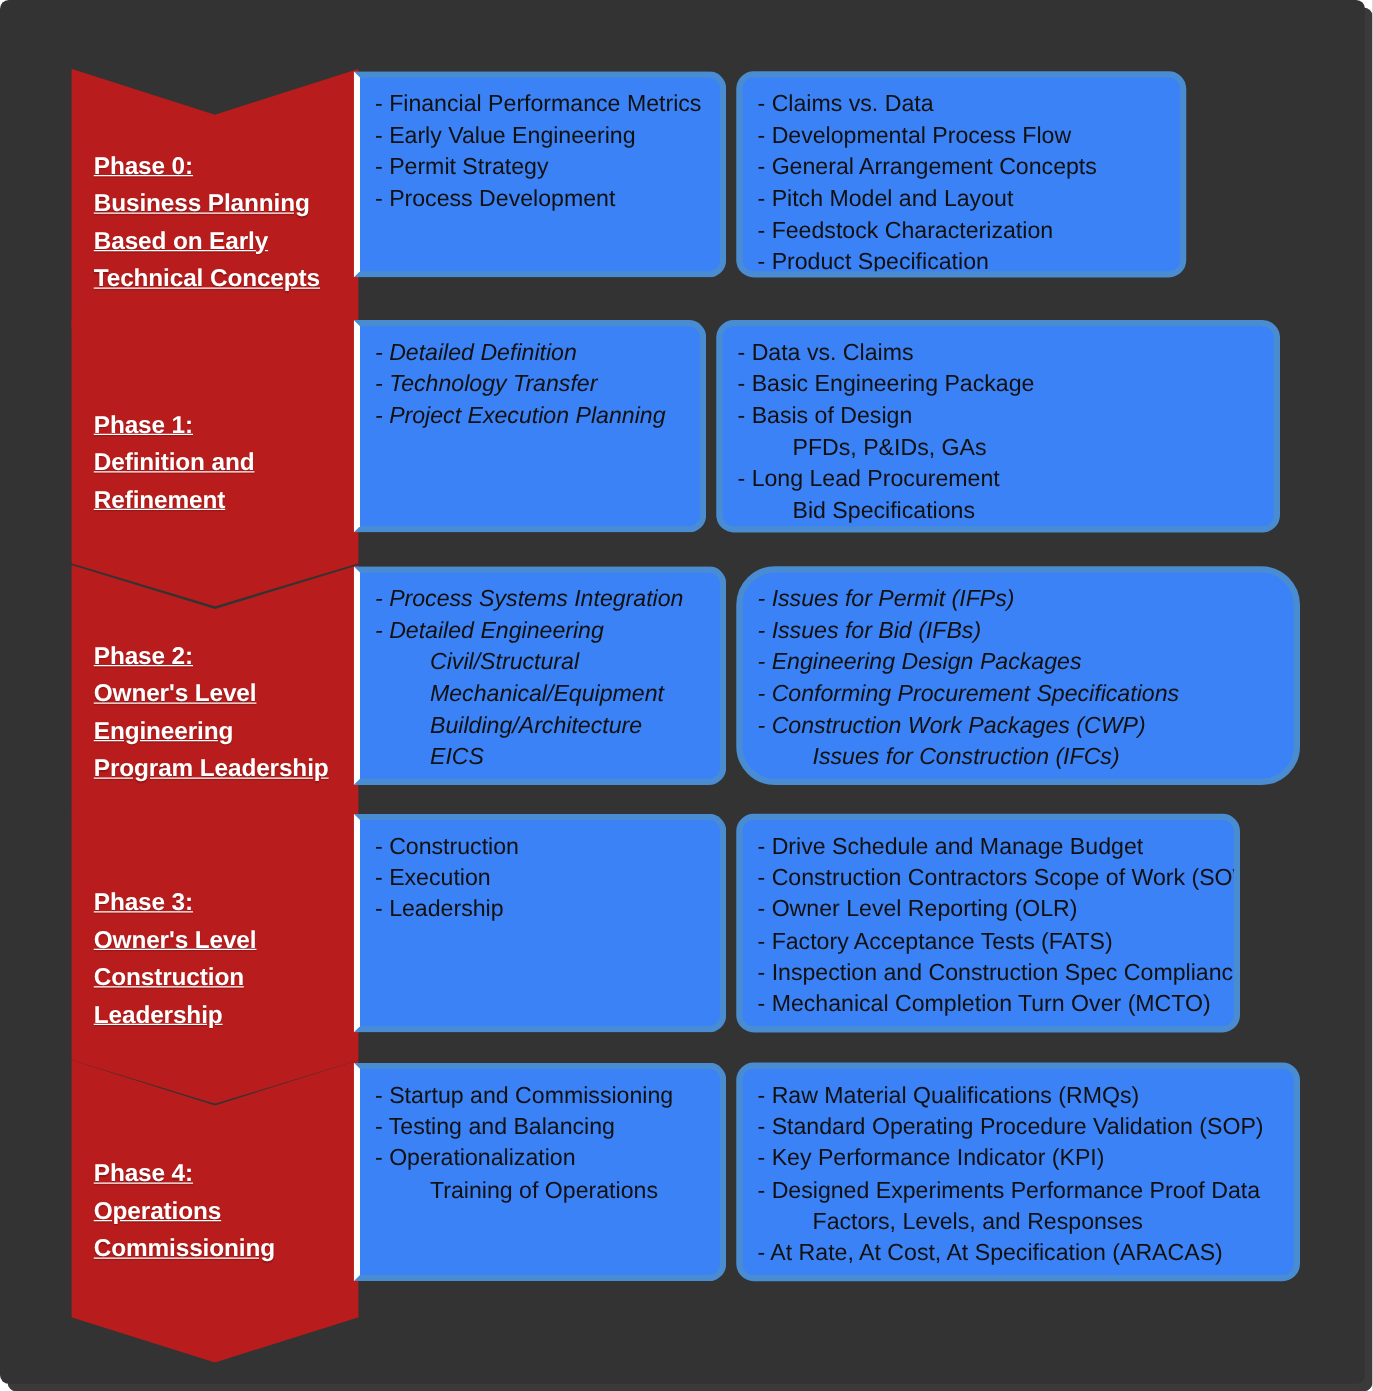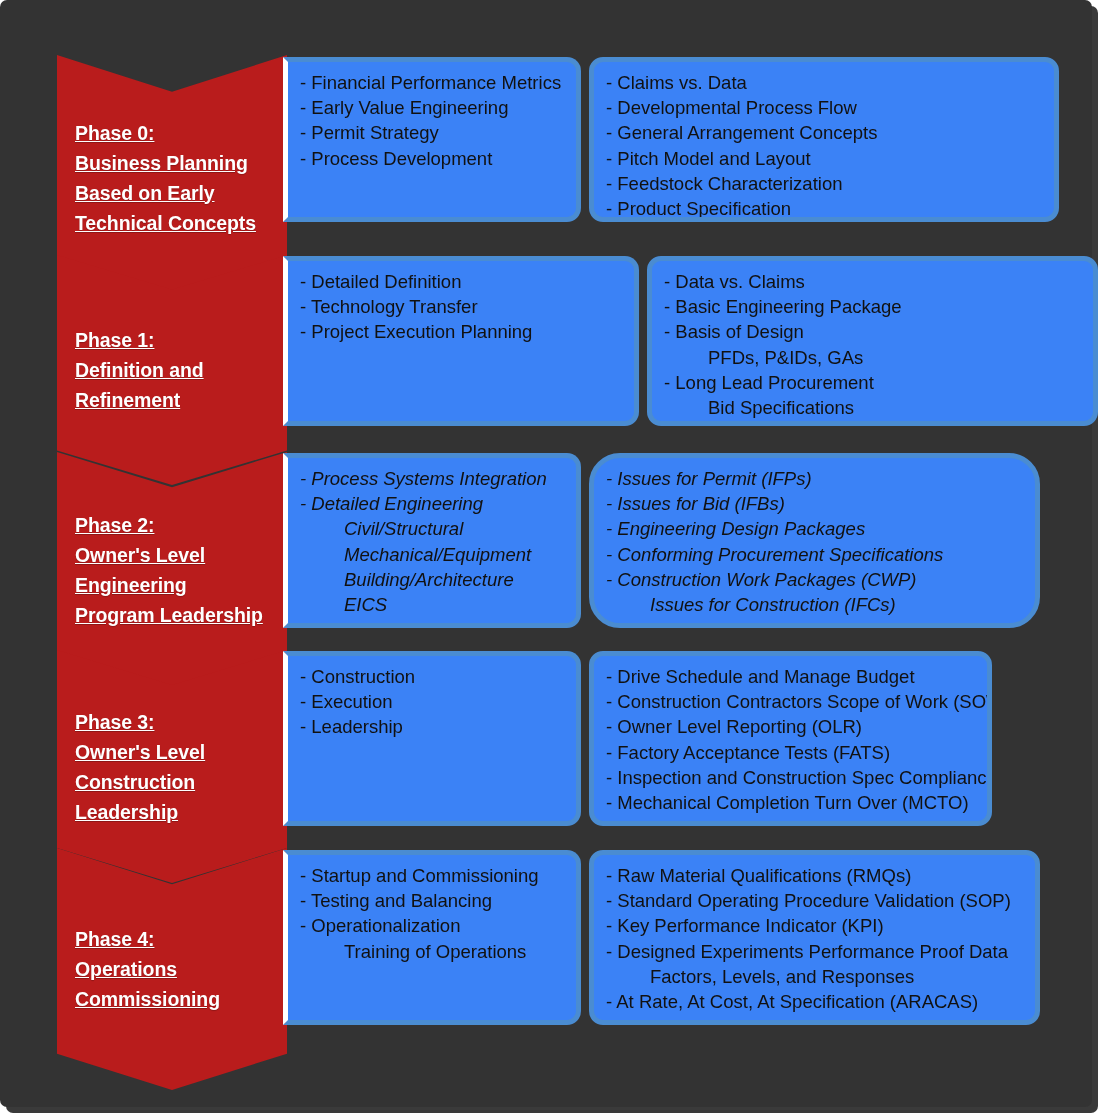--- a/index.html
+++ b/index.html
@@ -113,42 +113,42 @@
         <div class="boxwrap" style="left: 283px; top: 57px; height: 165px;">
           <div class="box left" style="width: 298px; height: 165px;">
             <ul>
               <li>- Financial Performance Metrics</li>
               <li>- Early Value Engineering</li>
               <li>- Permit Strategy</li>
               <li>- Process Development</li>
             </ul>
           </div>
           <div class="spacer"></div>
-          <div class="box" style="width: 470px; height: 165px;">
+          <div class="box" style="width: 360px; height: 165px;">
             <ul>
               <li>- Claims vs. Data</li>
               <li>- Developmental Process Flow</li>
               <li>- General Arrangement Concepts</li>
               <li>- Pitch Model and Layout</li>
               <li>- Feedstock Characterization</li>
               <li>- Product Specification</li>
             </ul>
           </div>
         </div>
       </div>
       <div class="row" style="top: 0px;">
         <div class="chev" style="top: 255px; height: 230px;">
           <div class="chev-text">
             <span class="ln">Phase 1:</span>
             <span class="ln">Definition and</span>
             <span class="ln">Refinement</span>
           </div>
         </div>
         <div class="boxwrap" style="left: 283px; top: 256px; height: 170px;">
-          <div class="box left" style="width: 356px; height: 170px;">
+          <div class="box left" style="width: 282px; height: 170px; font-style: italic;">
             <ul>
               <li>- Detailed Definition</li>
               <li>- Technology Transfer</li>
               <li>- Project Execution Planning</li>
             </ul>
           </div>
           <div class="spacer"></div>
           <div class="box" style="width: 451px; height: 170px;">
             <ul>
               <li>- Data vs. Claims</li>

